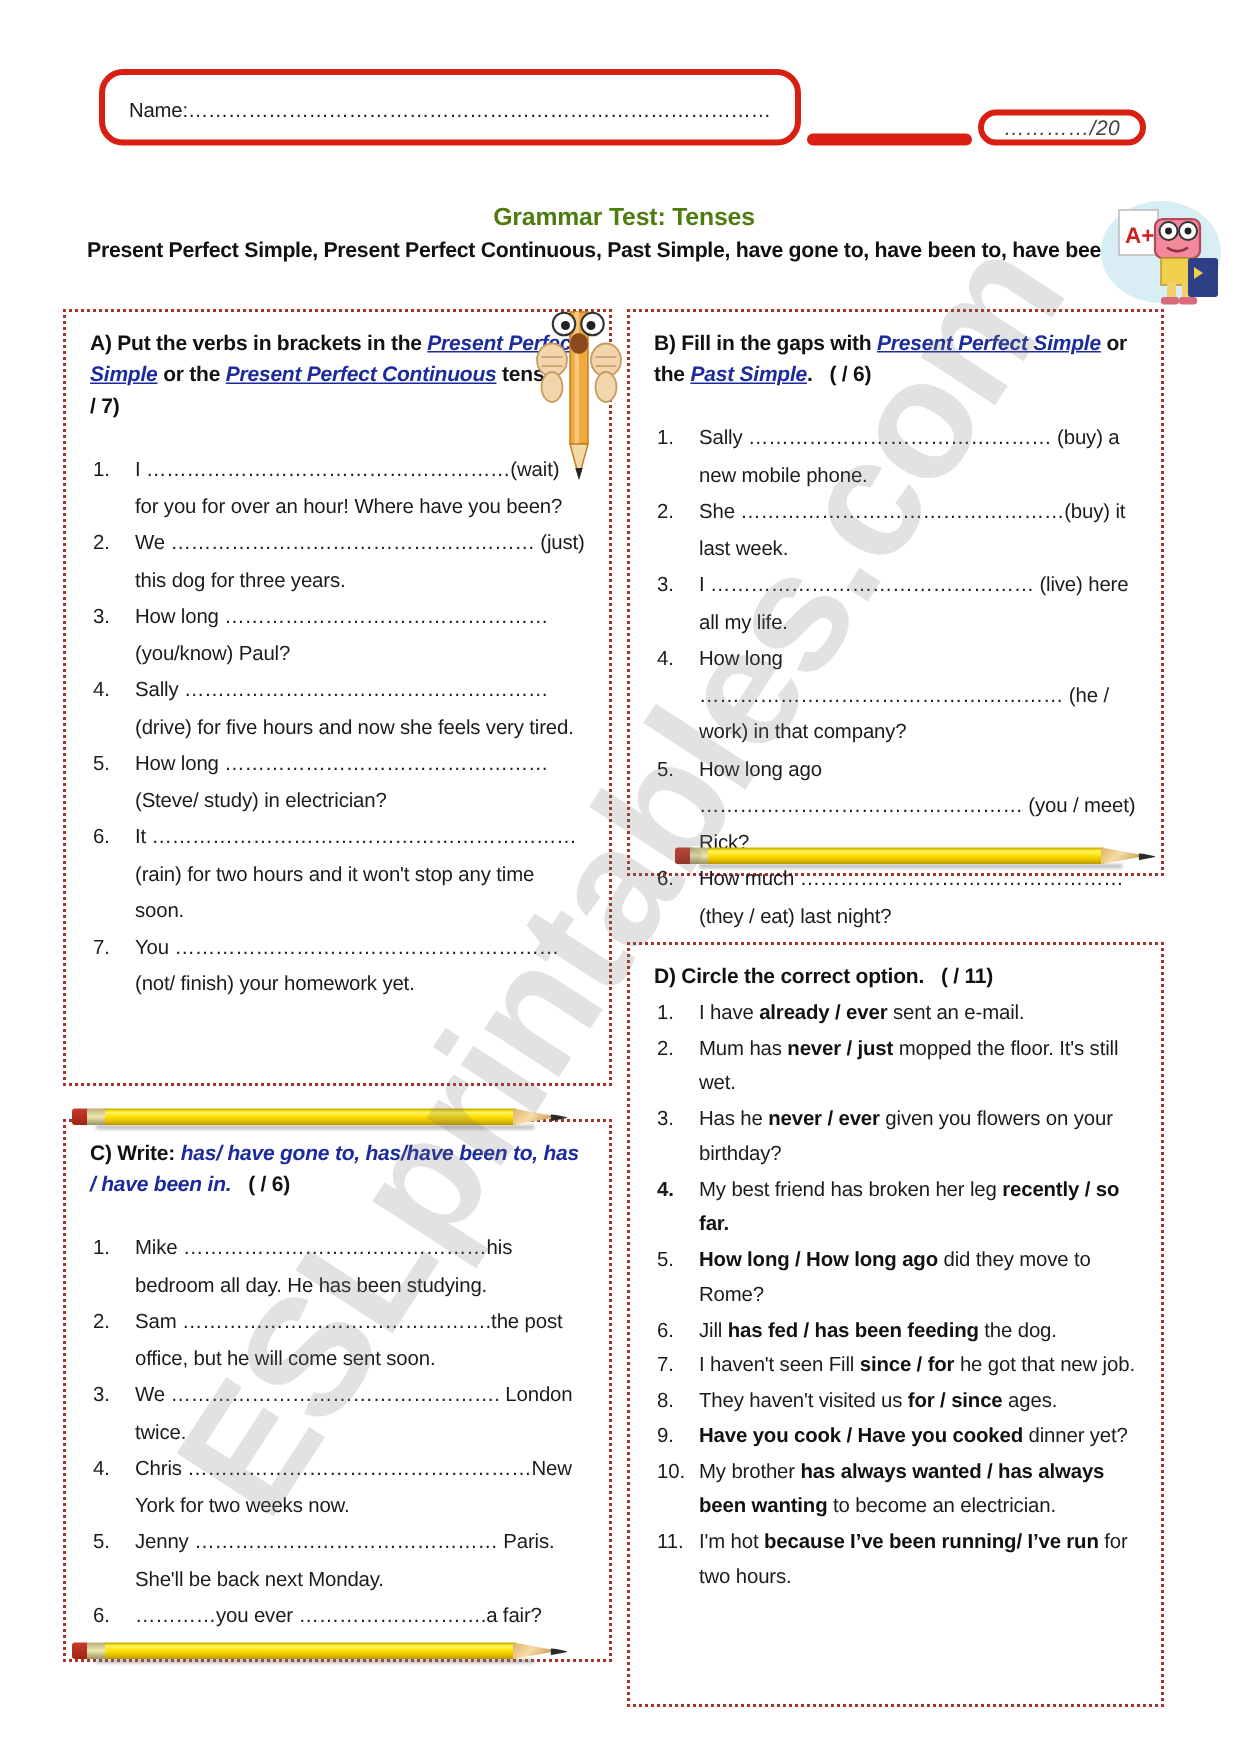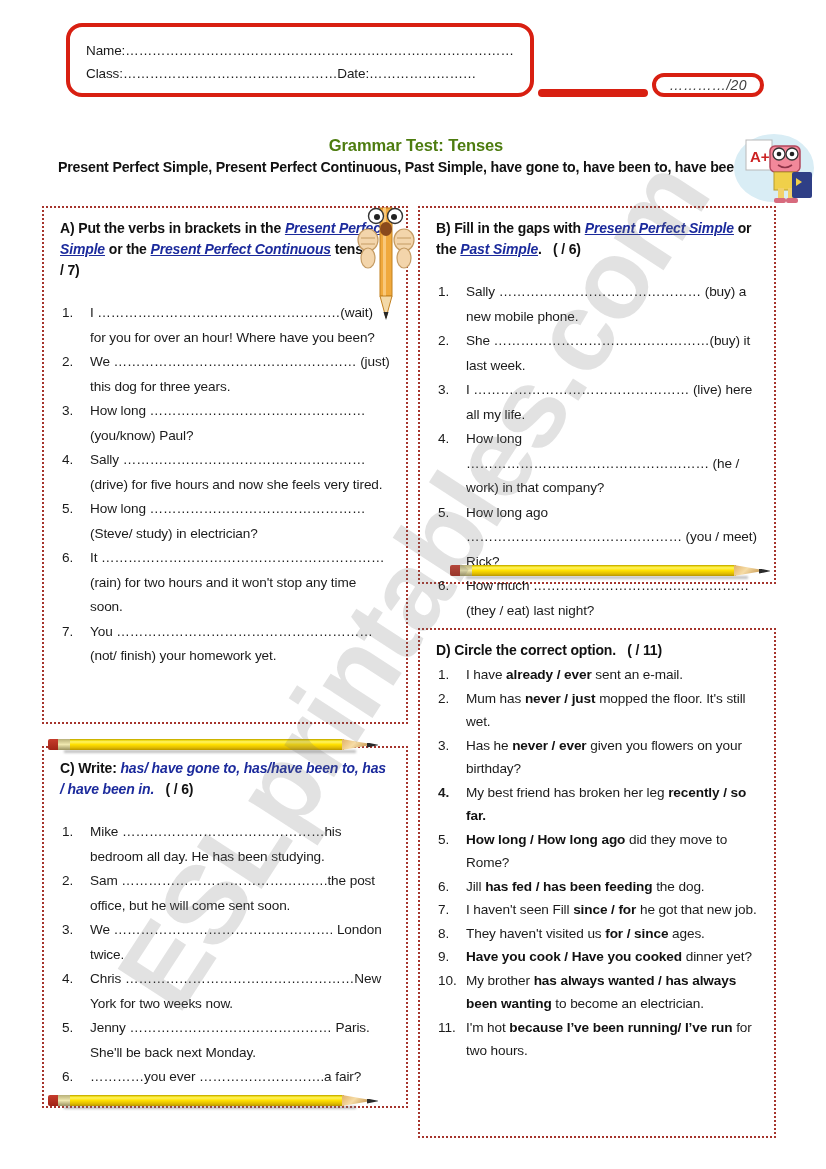--- a/index.html
+++ b/index.html
@@ -284,21 +284,20 @@
 </style>
 </head>
 <body>
 
 <div class="page">
 
   <div class="header-row">
 
     <div class="name-box">
       <div class="name-line">Name:……………………………………………………………………………</div>
-      <div class="name-line">Class:…………………………………………Date:……………………</div>
     </div>
 
     <div class="flag-box">
       <div class="flag-art">
 
         <div class="flag-splat" style="left:48px;top:-6px;width:70px;height:18px;transform:rotate(14deg);"></div>
         <div class="flag-splat" style="left:54px;top:10px;width:64px;height:10px;transform:rotate(-22deg);"></div>
         <div class="flag-splat flag-red" style="left:52px;top:18px;width:72px;height:9px;transform:rotate(26deg);"></div>
         <div class="flag-splat flag-red" style="left:50px;top:34px;width:70px;height:9px;transform:rotate(-28deg);"></div>
         <div class="flag-splat" style="left:60px;top:44px;width:52px;height:12px;transform:rotate(18deg);"></div>

